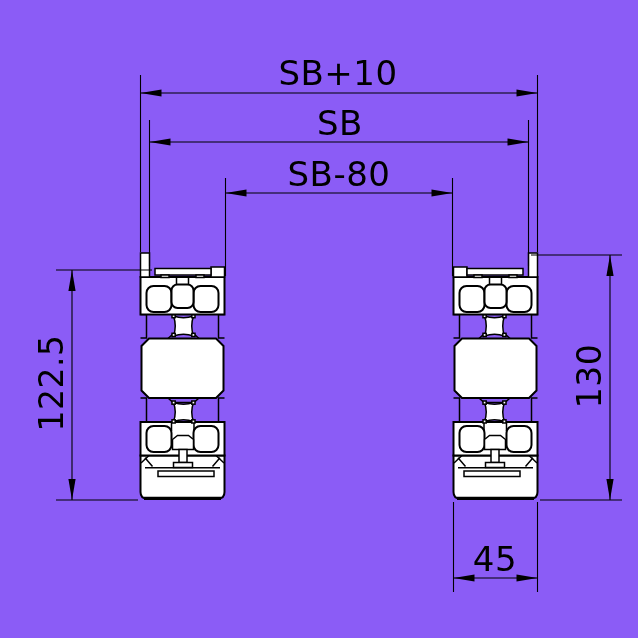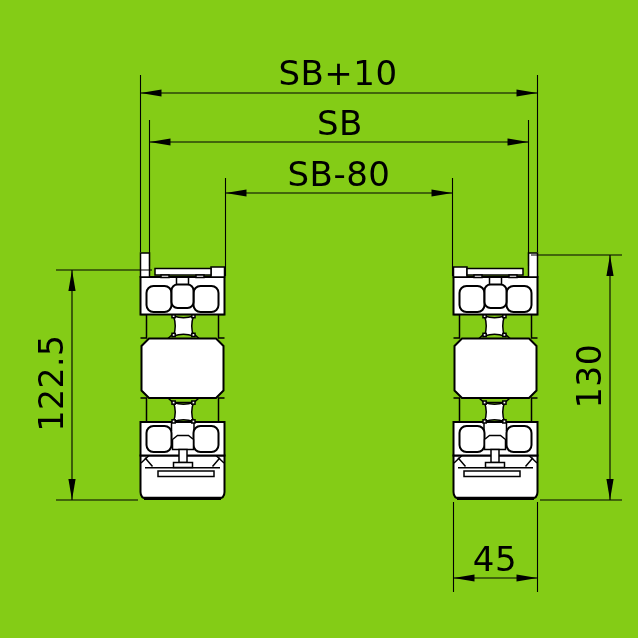--- a/index.html
+++ b/index.html
@@ -4,21 +4,21 @@
 <style>
   html, body {
     margin: 0;
     padding: 0;
     background: #ffffff;
   }
   .stage {
     position: relative;
     width: 638px;
     height: 638px;
-    background: #84cc16;
+    background: #8b5cf6;
     overflow: hidden;
   }
   svg { display: block; }
 
   
   .profile-shape path,
   .profile-shape rect {
     stroke: #000000;
     fill: none;
   }

